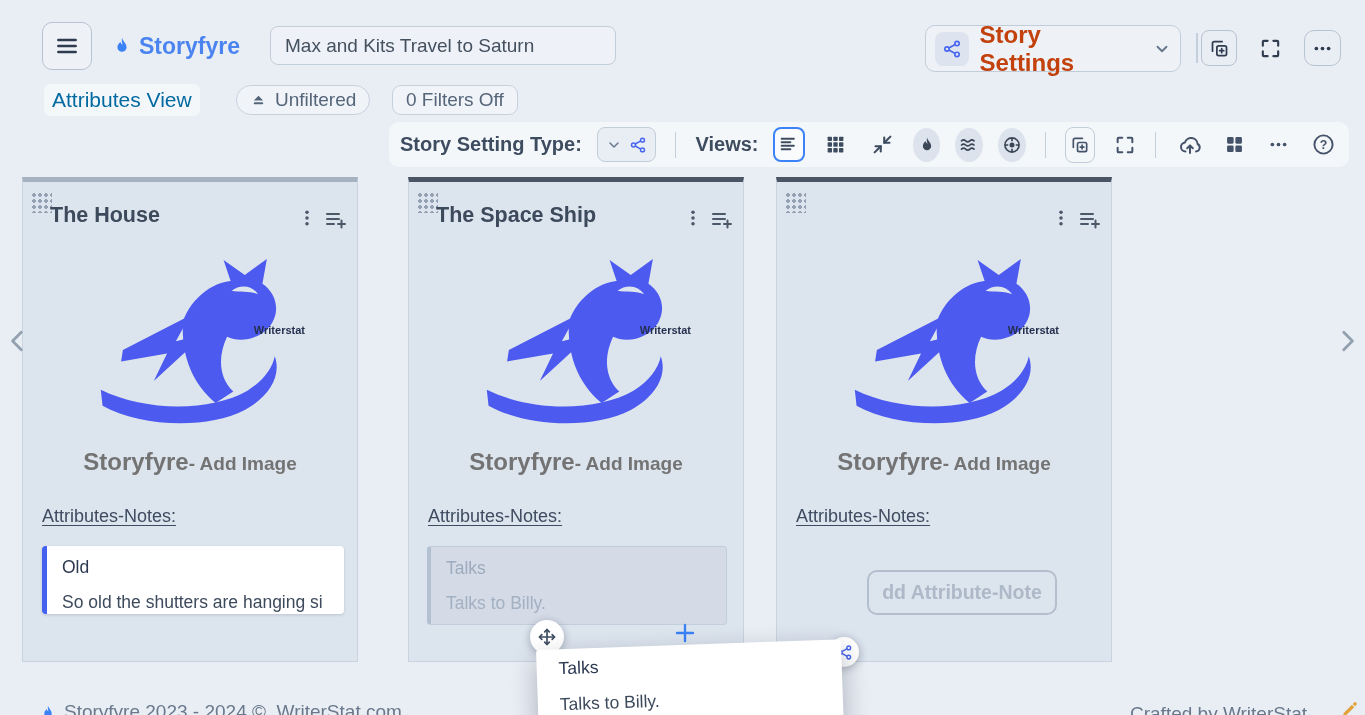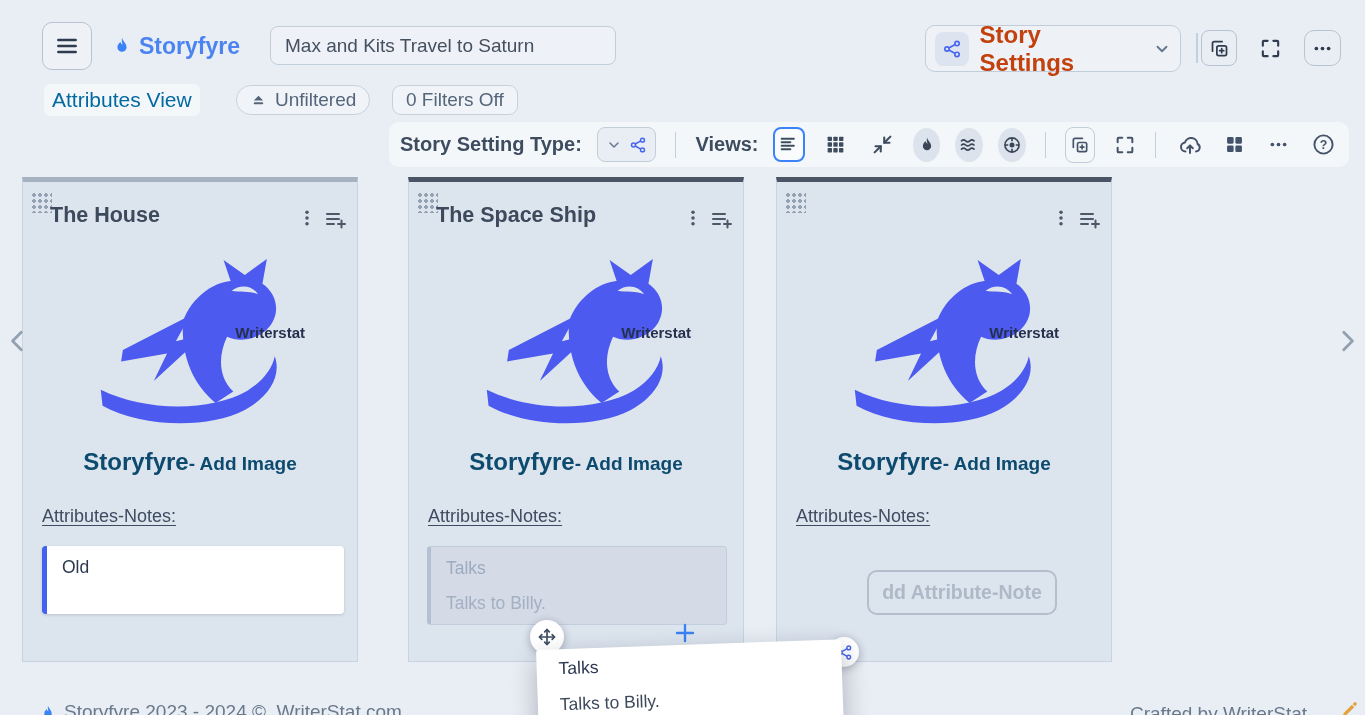--- a/index.html
+++ b/index.html
@@ -47,22 +47,22 @@
 
 .card{position:absolute;top:177px;width:336px;height:485px;background:#dce4ee;border:1px solid #c9d3e0;border-top-width:5px;border-top-style:solid;}
 #card-0{left:22px;border-top-color:#a7b2c0;}
 #card-1{left:408px;border-top-color:#4a5464;}
 #card-2{left:776px;border-top-color:#4a5464;}
 .card .dots{position:absolute;left:8px;top:10px;width:21px;height:21px;background-image:radial-gradient(#93a1b2 1.6px,transparent 1.8px);background-size:6px 6px;}
 .card .ttl{position:absolute;left:27px;top:21px;font-size:21.5px;font-weight:600;color:#3d4a5c;}
 .card .kebab{position:absolute;right:40px;top:26px;color:#4b5868;}
 .card .ladd{position:absolute;right:9px;top:26px;color:#4b5868;}
 .card .dragon{position:absolute;left:50%;transform:translateX(-50%);top:60px;color:#4c5af0;}
-.card .wm{position:absolute;right:52px;top:142px;font-size:15px;font-weight:700;color:#24304e;}
-.card .addimg{position:absolute;left:0;right:0;top:266px;text-align:center;color:#0c4a6e;}
+.card .wm{position:absolute;right:52px;top:142px;font-size:11px;font-weight:700;color:#24304e;}
+.card .addimg{position:absolute;left:0;right:0;top:266px;text-align:center;color:#737373;}
 .card .addimg .b{font-size:24px;font-weight:800;}
 .card .addimg .a{font-size:19px;font-weight:800;}
 .card .nlabel{position:absolute;left:19px;top:324px;font-size:18px;color:#3e4c60;text-decoration:underline;text-underline-offset:3px;}
 .note{position:absolute;left:19px;top:364px;width:302px;height:68px;background:#fff;border-radius:4px;border-left:5px solid #4361ee;box-shadow:0 1px 3px rgba(15,23,42,.15);}
 .note .nt{position:absolute;left:15px;top:11px;font-size:17.5px;color:#2c3950;}
 .note .nb{position:absolute;left:15px;top:46px;right:2px;font-size:17.5px;color:#3d4a5c;white-space:nowrap;overflow:hidden;}
 .ghost{position:absolute;left:18px;top:364px;width:300px;height:79px;background:#d4dbe7;border:1px solid #c3cedd;border-left:4px solid #b3c0d2;border-radius:4px;}
 .ghost .nt{position:absolute;left:15px;top:11px;font-size:17.5px;color:#9dabbe;}
 .ghost .nb{position:absolute;left:15px;top:46px;font-size:17.5px;color:#a3b0c2;}
 #addnote-btn{position:absolute;left:90px;top:388px;width:190px;height:45px;border:2px solid #b3bfcd;border-radius:10px;display:flex;align-items:center;justify-content:center;font-size:19.5px;font-weight:700;color:#aeb9c8;}
@@ -330,20 +330,21 @@
   <svg class="dragon" width="212" height="186" viewBox="0 0 240 210">
       <use href="#sym-dragon"></use>
     </svg>
   <span class="wm">Writerstat</span>
   <div class="addimg">
     <span class="b">Storyfyre</span><span class="a">- Add Image</span>
   </div>
   <div class="nlabel">Attributes-Notes:</div>
   <div class="note">
     <div class="nt">Old</div>
+    <div class="nb">So old the shutters are hanging si</div>
   </div>
 </section>
 
 <section class="card" id="card-1">
   <div class="dots"></div>
   <h2 class="ttl">The Space Ship</h2>
   <button class="kebab">
       <svg width="20" height="20">
         <use href="#sym-kebab"></use>
       </svg>

